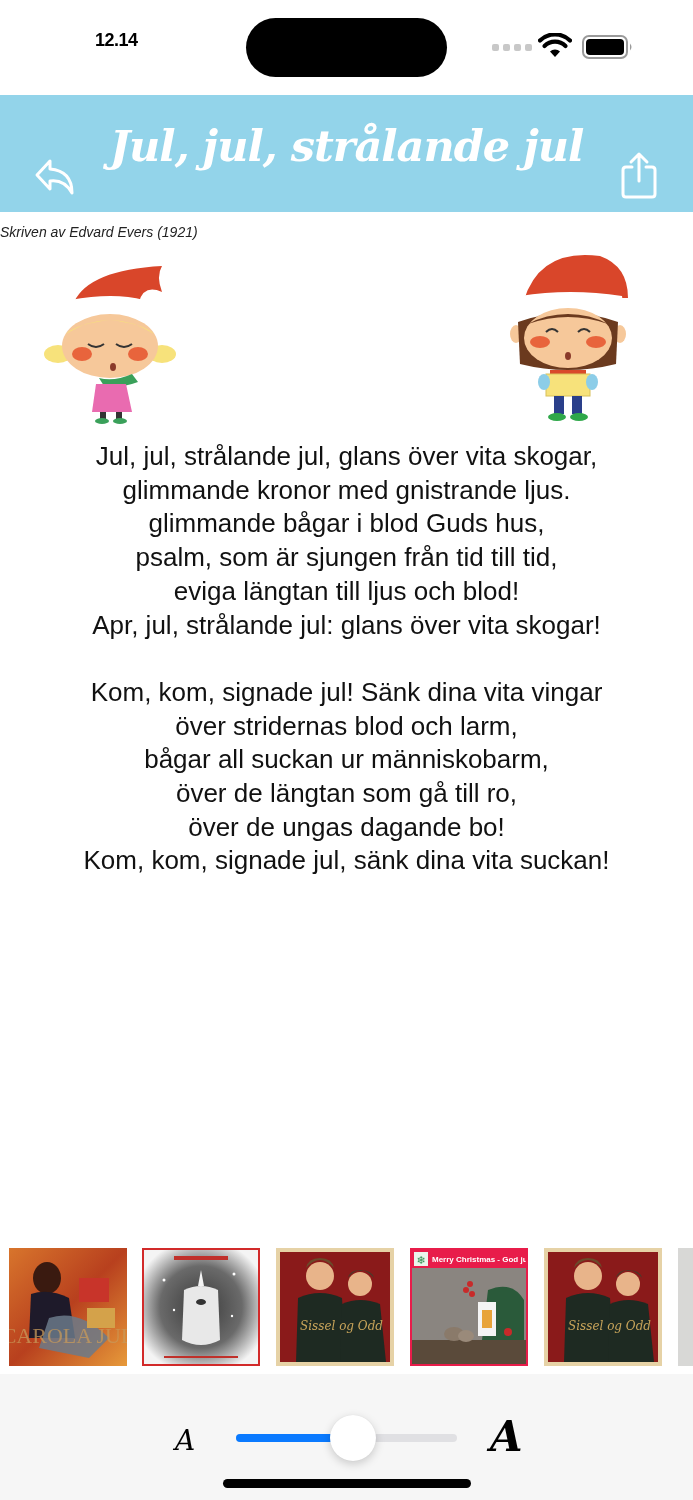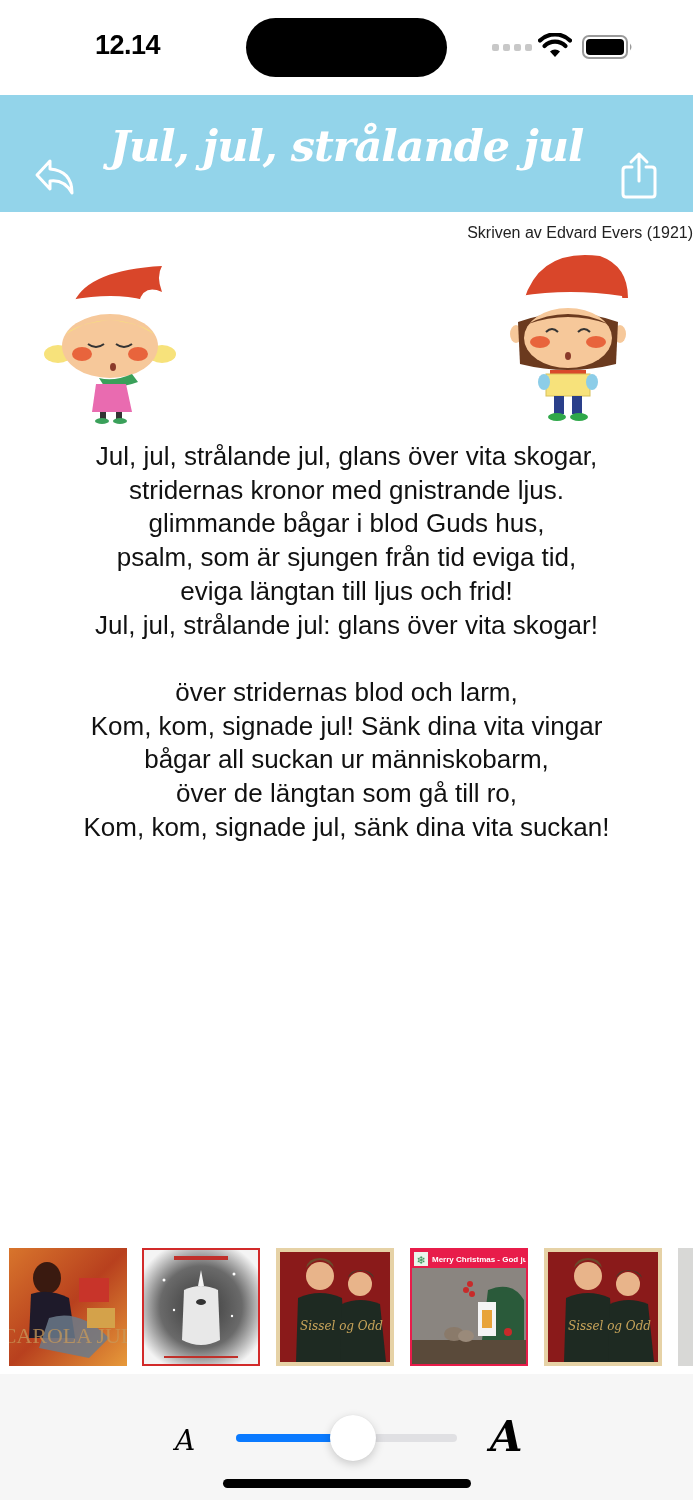--- a/index.html
+++ b/index.html
@@ -1,35 +1,35 @@
 <!DOCTYPE html>
 <html><head>
 <meta charset="utf-8">
 <style>
   * { box-sizing: border-box; margin: 0; padding: 0; }
   html, body { width: 693px; height: 1500px; background: #ffffff; overflow: hidden; }
   body { position: relative; font-family: "Liberation Sans", "DejaVu Sans", sans-serif; color: #000; }
 
   
   .status-bar { position: absolute; left: 0; top: 0; width: 693px; height: 95px; background: #fff; }
-  .status-time { position: absolute; left: 95px; top: 30px; font-size: 27px; font-weight: bold; letter-spacing: -0.5px; }
+  .status-time { position: absolute; left: 95px; top: 30px; font-size: 18px; font-weight: bold; letter-spacing: -0.5px; }
   .island { position: absolute; left: 246px; top: 18px; width: 201px; height: 59px; background: #000; border-radius: 30px; }
   .signal { position: absolute; left: 492px; top: 44px; display: flex; gap: 4px; }
   .signal span { width: 7px; height: 7px; border-radius: 2px; background: #c8c8c8; display: block; }
   .wifi { position: absolute; left: 538px; top: 33px; }
   .battery { position: absolute; left: 582px; top: 35px; }
 
   
   .header { position: absolute; left: 0; top: 95px; width: 693px; height: 117px; background: #93d4ea; }
   .header-title { position: absolute; left: 0; right: 0; top: 26px; text-align: center; color: #fff;
     font-family: "DejaVu Serif", serif; font-style: italic; font-weight: bold; font-size: 43px; letter-spacing: -1px; }
   .back-btn { position: absolute; left: 34px; top: 62px; width: 46px; height: 40px; }
   .share-btn { position: absolute; left: 620px; top: 56px; width: 38px; height: 48px; }
 
-  .author { position: absolute; left: 0; right: 0; top: 224px; text-align: right; font-size: 16px; color: #222; }
+  .author { position: absolute; left: 0; right: 0; top: 224px; text-align: left; font-size: 14px; font-style: italic; color: #222; }
 
   .char-left { position: absolute; left: 44px; top: 262px; width: 135px; height: 162px; }
   .char-right { position: absolute; left: 510px; top: 252px; width: 122px; height: 172px; }
 
   .lyrics { position: absolute; left: 0; right: 0; top: 440px; text-align: center; font-size: 26px; line-height: 33.7px; color: #111; }
   .stanza { margin-bottom: 33.7px; }
   .stanza div { white-space: nowrap; }
 
   
   .albums { position: absolute; left: 0; top: 1248px; width: 693px; height: 118px; overflow: hidden; }
@@ -121,31 +121,32 @@
   <ellipse cx="82" cy="130" rx="6" ry="8" fill="#8ccde8"></ellipse>
   <rect x="44" y="144" width="10" height="18" fill="#2a3f8a"></rect>
   <rect x="62" y="144" width="10" height="18" fill="#2a3f8a"></rect>
   <ellipse cx="47" cy="165" rx="9" ry="4" fill="#2fa84a"></ellipse>
   <ellipse cx="69" cy="165" rx="9" ry="4" fill="#2fa84a"></ellipse>
 </svg>
 
 <div class="lyrics">
   <div class="stanza">
     <div>Jul, jul, strålande jul, glans över vita skogar,</div>
-    <div>stridernas kronor med gnistrande ljus.</div>
+    <div>glimmande kronor med gnistrande ljus.</div>
     <div>glimmande bågar i blod Guds hus,</div>
-    <div>psalm, som är sjungen från tid eviga tid,</div>
-    <div>eviga längtan till ljus och frid!</div>
-    <div>Jul, jul, strålande jul: glans över vita skogar!</div>
+    <div>psalm, som är sjungen från tid till tid,</div>
+    <div>eviga längtan till ljus och blod!</div>
+    <div>Apr, jul, strålande jul: glans över vita skogar!</div>
   </div>
   <div class="stanza">
+    <div>Kom, kom, signade jul! Sänk dina vita vingar</div>
     <div>över stridernas blod och larm,</div>
-    <div>Kom, kom, signade jul! Sänk dina vita vingar</div>
     <div>bågar all suckan ur människobarm,</div>
     <div>över de längtan som gå till ro,</div>
+    <div>över de ungas dagande bo!</div>
     <div>Kom, kom, signade jul, sänk dina vita suckan!</div>
   </div>
 </div>
 
 <div class="albums">
   <div class="album" style="left:9px;">
     <svg width="118" height="118" viewBox="0 0 118 118">
       <defs>
         <linearGradient id="g1" x1="0" y1="0" x2="1" y2="1">
           <stop offset="0" stop-color="#d8752c"></stop>

